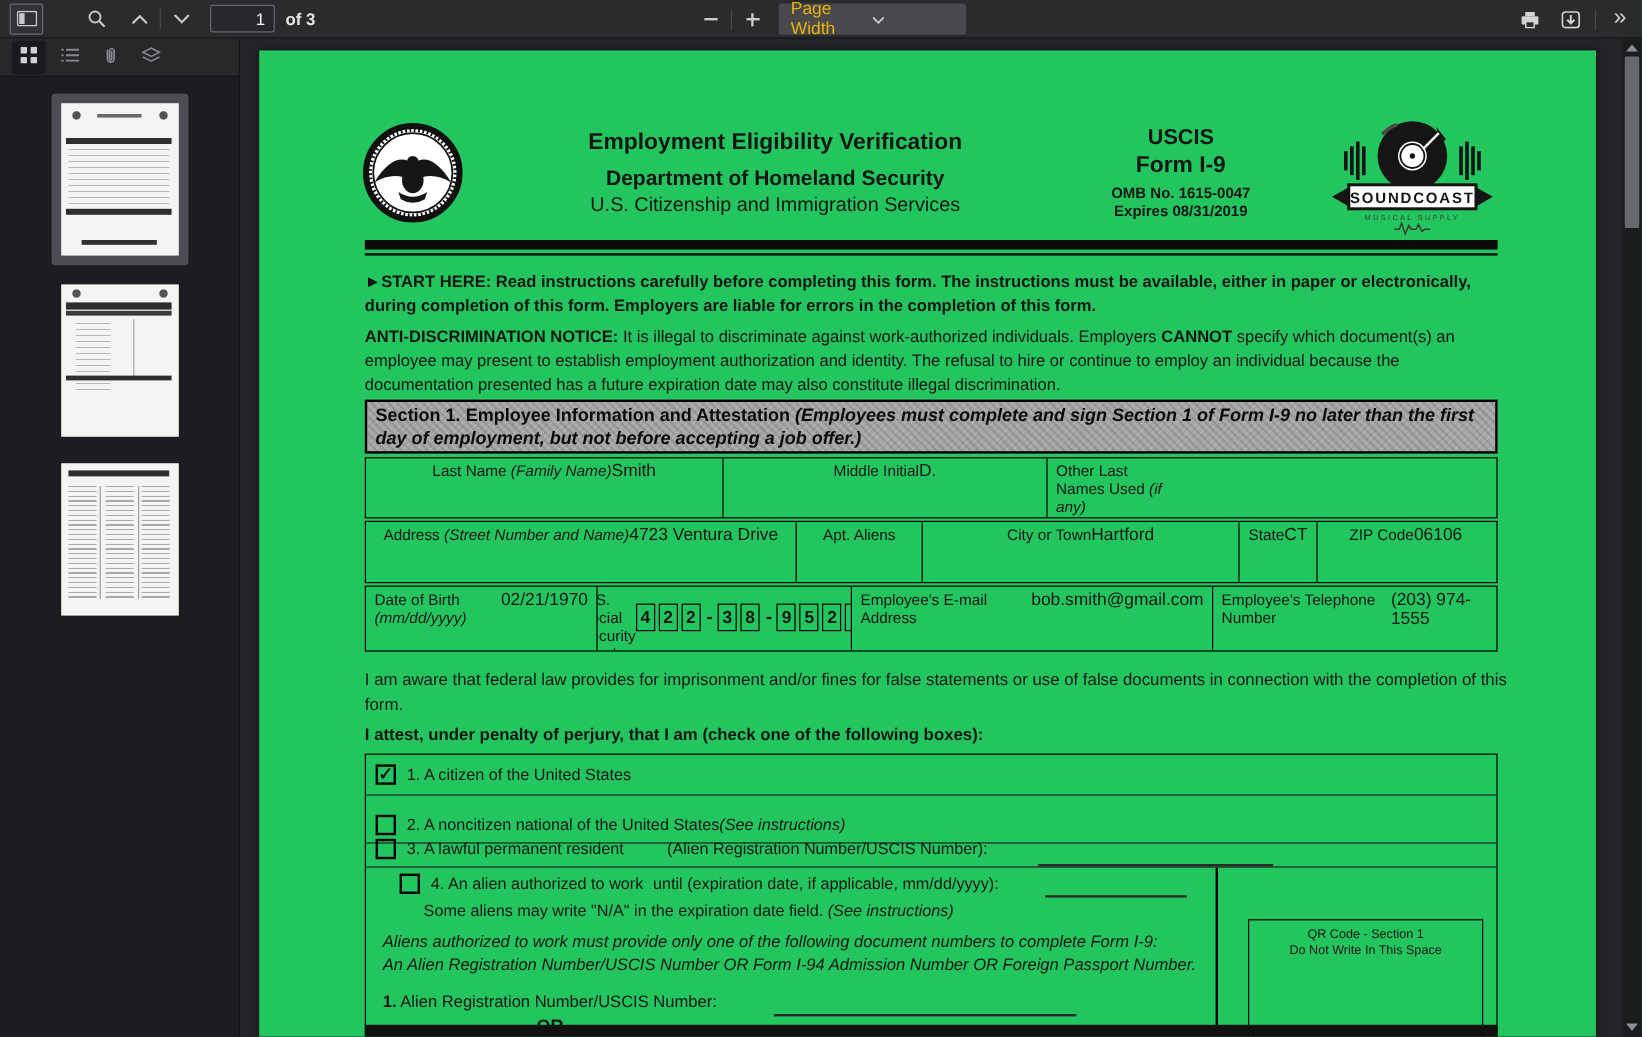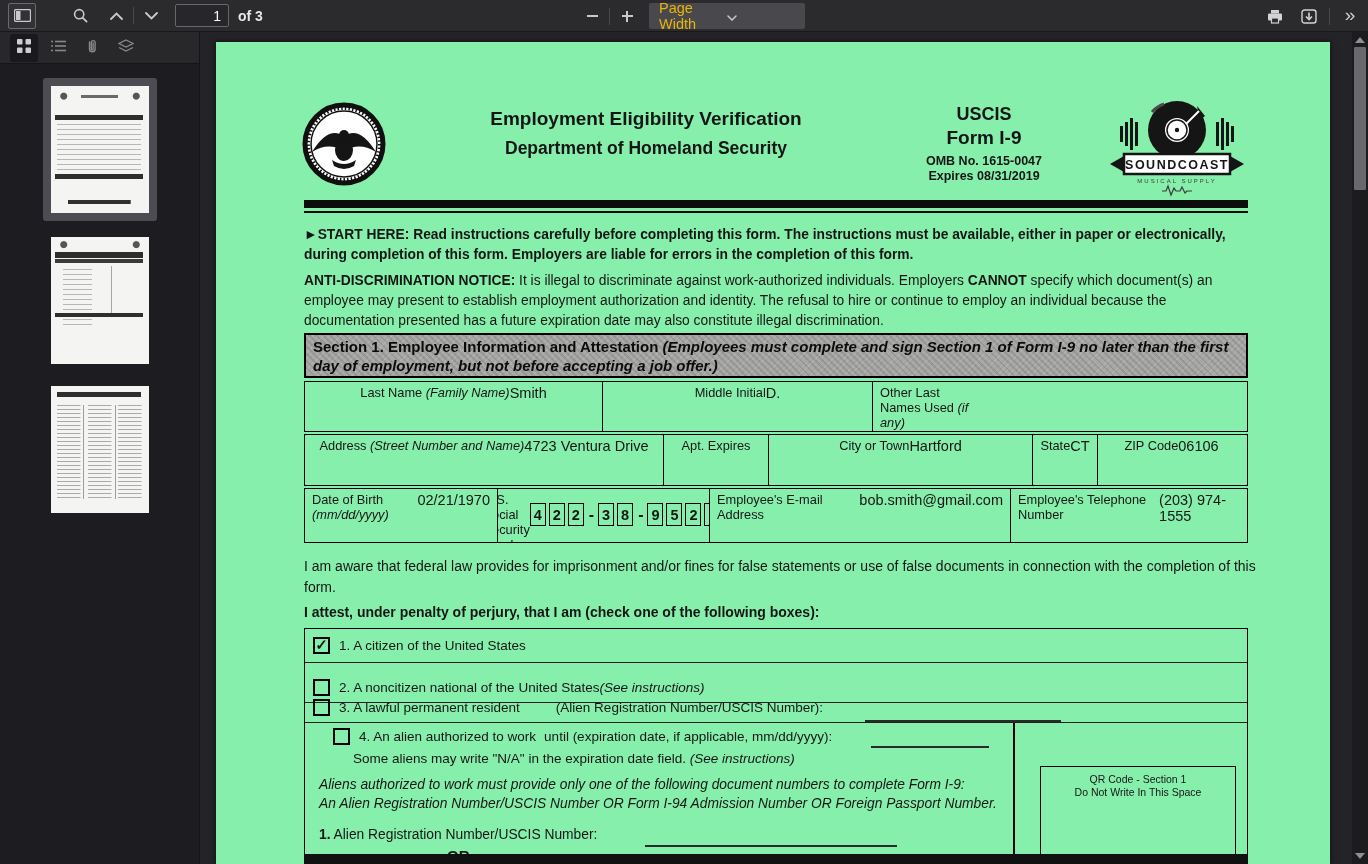--- a/index.html
+++ b/index.html
@@ -85,21 +85,21 @@
   .scrollbar { position:absolute; right:0; top:0; width:16px; bottom:0; background:#1c1c1f; }
   .sb-arrow { position:absolute; left:3px; width:0; height:0; border-left:5px solid transparent;
     border-right:5px solid transparent; }
   .sb-arrow.up { top:5px; border-bottom:6px solid #8e8e93; }
   .sb-arrow.down { bottom:5px; border-top:6px solid #8e8e93; }
   .sb-thumb { position:absolute; left:2px; top:15px; width:12px; height:143px;
     background:#68686d; border-radius:1px; }
 
   
   .page { position:absolute; left:16px; top:10px; width:1114px; height:822px;
-    background:#86efac; overflow:hidden; color:#161616; box-shadow:0 0 6px rgba(0,0,0,.55); }
+    background:#22c55e; overflow:hidden; color:#161616; box-shadow:0 0 6px rgba(0,0,0,.55); }
   .abs { position:absolute; }
   .seal { left:86px; top:60px; }
   .title-block { left:205px; top:66px; width:450px; text-align:center; }
   .t1 { font-size:19px; font-weight:700; }
   .t2 { font-size:17.5px; font-weight:700; margin-top:8px; }
   .t3 { font-size:16.5px; margin-top:3px; }
   .uscis-block { left:668px; top:62px; width:200px; text-align:center; }
   .u1 { font-size:18px; font-weight:700; }
   .u2 { font-size:19px; font-weight:700; margin-top:2px;text-align:center; }
   .u3 { font-size:12.5px; font-weight:700; margin-top:5px; }
@@ -316,20 +316,21 @@
         <path d="M10,50 C22,30 34,27 42,35 C50,27 62,30 74,50 C62,43 53,43 42,49 C31,43 22,43 10,50 Z" fill="#151515"></path>
         <ellipse cx="42" cy="48" rx="9" ry="11" fill="#151515"></ellipse>
         <circle cx="42" cy="33" r="5" fill="#151515"></circle>
         <path d="M30,58 Q42,66 54,58 L52,64 Q42,70 32,64 Z" fill="#151515"></path>
       </svg>
     </div>
 
     <div class="abs title-block">
       <div class="t1">Employment Eligibility Verification</div>
       <div class="t2">Department of Homeland Security</div>
+      <div class="t3">U.S. Citizenship and Immigration Services</div>
     </div>
 
     <div class="abs uscis-block">
       <div class="u1">USCIS</div>
       <div class="u2">Form I-9</div>
       <div class="u3">OMB No. 1615-0047</div>
       <div class="u4">Expires 08/31/2019</div>
     </div>
 
     <div class="abs brand">
@@ -389,21 +390,21 @@
         <div class="cv"></div>
       </div>
     </div>
 
     <div class="abs grid-row row2">
       <div class="cell">
         <div class="cl"><span>Address </span><span class="it">(Street Number and Name)</span></div>
         <div class="cv">4723 Ventura Drive</div>
       </div>
       <div class="cell">
-        <div class="cl"><span>Apt. Expires</span></div>
+        <div class="cl"><span>Apt. Aliens</span></div>
         <div class="cv"></div>
       </div>
       <div class="cell">
         <div class="cl"><span>City or Town</span></div>
         <div class="cv">Hartford</div>
       </div>
       <div class="cell">
         <div class="cl"><span>State</span></div>
         <div class="cv">CT</div>
       </div>

